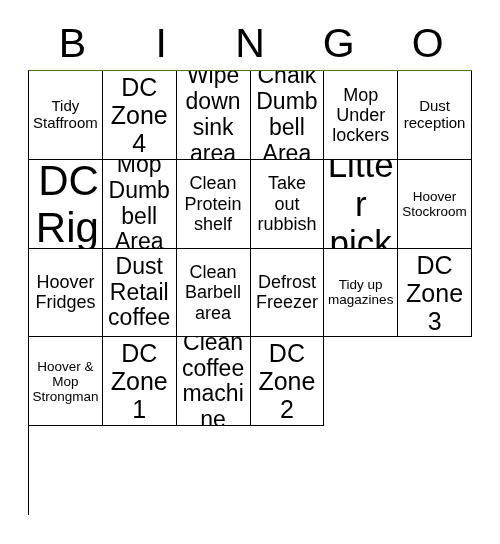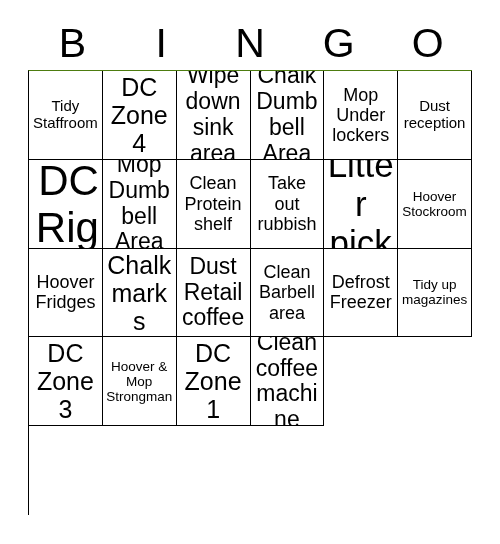--- a/index.html
+++ b/index.html
@@ -144,23 +144,20 @@
     <div class="bingo-cell">
         <span class="cell-text fs-huge">Litter pick</span>
       </div>
     <div class="bingo-cell">
         <span class="cell-text fs-xs">Hoover Stockroom</span>
       </div>
     <div class="bingo-cell">
         <span class="cell-text fs-l">Hoover Fridges</span>
       </div>
     <div class="bingo-cell">
-        <span class="cell-text fs-xl">Chalk marks</span>
-      </div>
-    <div class="bingo-cell">
         <span class="cell-text fs-m">Dust Retail coffee</span>
       </div>
 
     <div class="bingo-cell">
         <span class="cell-text fs-l">Clean Barbell area</span>
       </div>
     <div class="bingo-cell">
         <span class="cell-text fs-l">Defrost Freezer</span>
       </div>
     <div class="bingo-cell">
@@ -172,15 +169,18 @@
 
     <div class="bingo-cell">
         <span class="cell-text fs-xs">Hoover &amp; Mop Strongman</span>
       </div>
     <div class="bingo-cell">
         <span class="cell-text fs-xl">DC Zone 1</span>
       </div>
     <div class="bingo-cell">
         <span class="cell-text fs-m">Clean coffee machine</span>
       </div>
+    <div class="bingo-cell">
+        <span class="cell-text fs-xl">DC Zone 2</span>
+      </div>
 
   </div>
 </div>
 
 </body></html>

